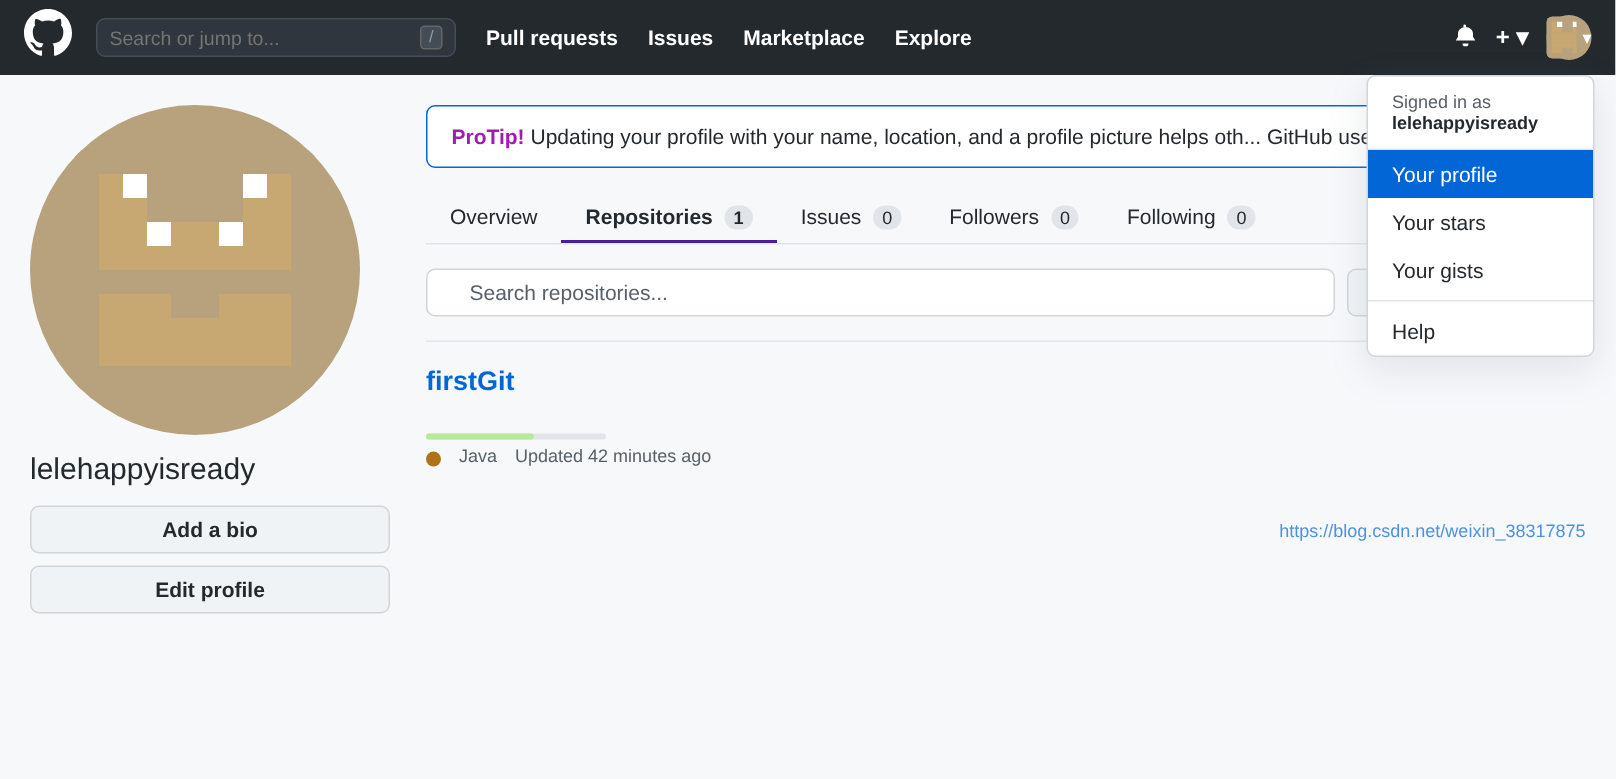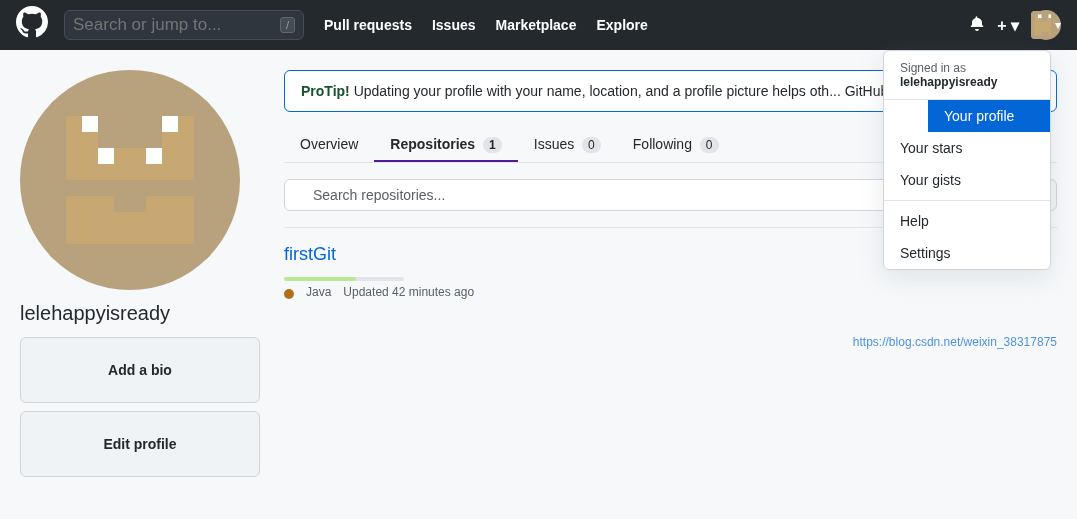--- a/index.html
+++ b/index.html
@@ -29,21 +29,21 @@
       padding: 4px 8px;
       width: 240px;
       color: #959da5;
       font-size: 13px;
     }
     .navbar-search input {
       background: transparent;
       border: none;
       outline: none;
       color: #959da5;
-      font-size: 17px;
+      font-size: 13px;
       width: 180px;
     }
     .navbar-search .slash-badge {
       background: #444d56;
       border: 1px solid #666;
       border-radius: 3px;
       color: #959da5;
       font-size: 11px;
       padding: 1px 5px;
       margin-left: auto;
@@ -80,26 +80,26 @@
       display: flex;
       align-items: center;
       justify-content: center;
       position: relative;
     }
 
     
     .dropdown-menu {
       position: absolute;
       top: 50px;
-      right: 26px;
+      right: 14px;
       background: white;
       border: 1px solid #d1d5da;
       border-radius: 6px;
       box-shadow: 0 8px 24px rgba(140,149,159,0.2);
-      width: 168px;
+      width: 152px;
       z-index: 100;
     }
     .dropdown-header {
       padding: 10px 16px;
       border-bottom: 1px solid #e1e4e8;
       font-size: 12px;
       color: #586069;
     }
     .dropdown-header .username {
       font-weight: 700;
@@ -110,21 +110,20 @@
       display: block;
       padding: 8px 16px;
       color: #24292e;
       text-decoration: none;
       font-size: 14px;
       cursor: pointer;
     }
     .dropdown-item.active {
       background: #0366d6;
       color: white;
-      margin-left: 44px;
     }
     .dropdown-divider {
       height: 1px;
       background: #e1e4e8;
       margin: 4px 0;
     }
 
     
     .main-container {
       display: flex;
@@ -153,21 +152,21 @@
 
     .profile-username {
       font-size: 20px;
       font-weight: 300;
       color: #24292e;
       margin-bottom: 12px;
     }
     .profile-btn {
       display: block;
       width: 100%;
-      padding: 24px 12px;
+      padding: 7px 12px;
       border: 1px solid #d1d5da;
       border-radius: 6px;
       background: #eff3f6;
       text-align: center;
       font-size: 14px;
       cursor: pointer;
       margin-bottom: 8px;
       color: #24292e;
       font-weight: 600;
     }
@@ -180,21 +179,21 @@
     .protip-box {
       border: 1px solid #0366d6;
       border-radius: 6px;
       padding: 12px 16px;
       background: white;
       margin-bottom: 16px;
       font-size: 14px;
       color: #24292e;
     }
     .protip-box .protip-label {
-      color: #14532d;
+      color: #a21caf;
       font-weight: 700;
     }
 
     
     .tabs {
       display: flex;
       border-bottom: 1px solid #e1e4e8;
       margin-bottom: 16px;
       gap: 0;
     }
@@ -249,24 +248,24 @@
     
     .repo-item {
       border-top: 1px solid #e1e4e8;
       padding: 16px 0;
       display: flex;
       align-items: flex-start;
     }
     .repo-info { flex: 1; }
     .repo-name {
       font-size: 18px;
-      font-weight: 400;
+      font-weight: 700;
       color: #0366d6;
       text-decoration: none;
-      margin-bottom: 4px;
+      margin-bottom: 16px;
       display: inline-block;
     }
     .repo-meta {
       display: flex;
       align-items: flex-end;
       gap: 12px;
       font-size: 12px;
       color: #586069;
       margin-top: 4px;
     }
@@ -360,21 +359,20 @@
   <div class="dropdown-menu">
     <div class="dropdown-header">
       <span>Signed in as</span>
       <span class="username">lelehappyisready</span>
     </div>
     <a class="dropdown-item active" href="#">Your profile</a>
     <a class="dropdown-item" href="#">Your stars</a>
     <a class="dropdown-item" href="#">Your gists</a>
     <div class="dropdown-divider"></div>
     <a class="dropdown-item" href="#">Help</a>
-    <a class="dropdown-item" href="#">Settings</a>
   </div>
 </nav>
 
 <div class="main-container">
 
   <aside class="sidebar">
     <div class="profile-avatar">
       <svg width="160" height="160" viewBox="0 0 10 10" xmlns="http://www.w3.org/2000/svg">
         <rect width="10" height="10" fill="#b8a27e"></rect>
 
@@ -405,20 +403,24 @@
     <div class="tabs">
       <div class="tab">
         <span>Overview</span>
       </div>
       <div class="tab active">
         <span>Repositories</span>
         <span class="count">1</span>
       </div>
       <div class="tab">
         <span>Issues</span>
+        <span class="count">0</span>
+      </div>
+      <div class="tab">
+        <span>Followers</span>
         <span class="count">0</span>
       </div>
       <div class="tab">
         <span>Following</span>
         <span class="count">0</span>
       </div>
     </div>
 
     <div class="repo-search-bar">
       <input type="text" class="repo-search-input" placeholder="Search repositories..." style="">

